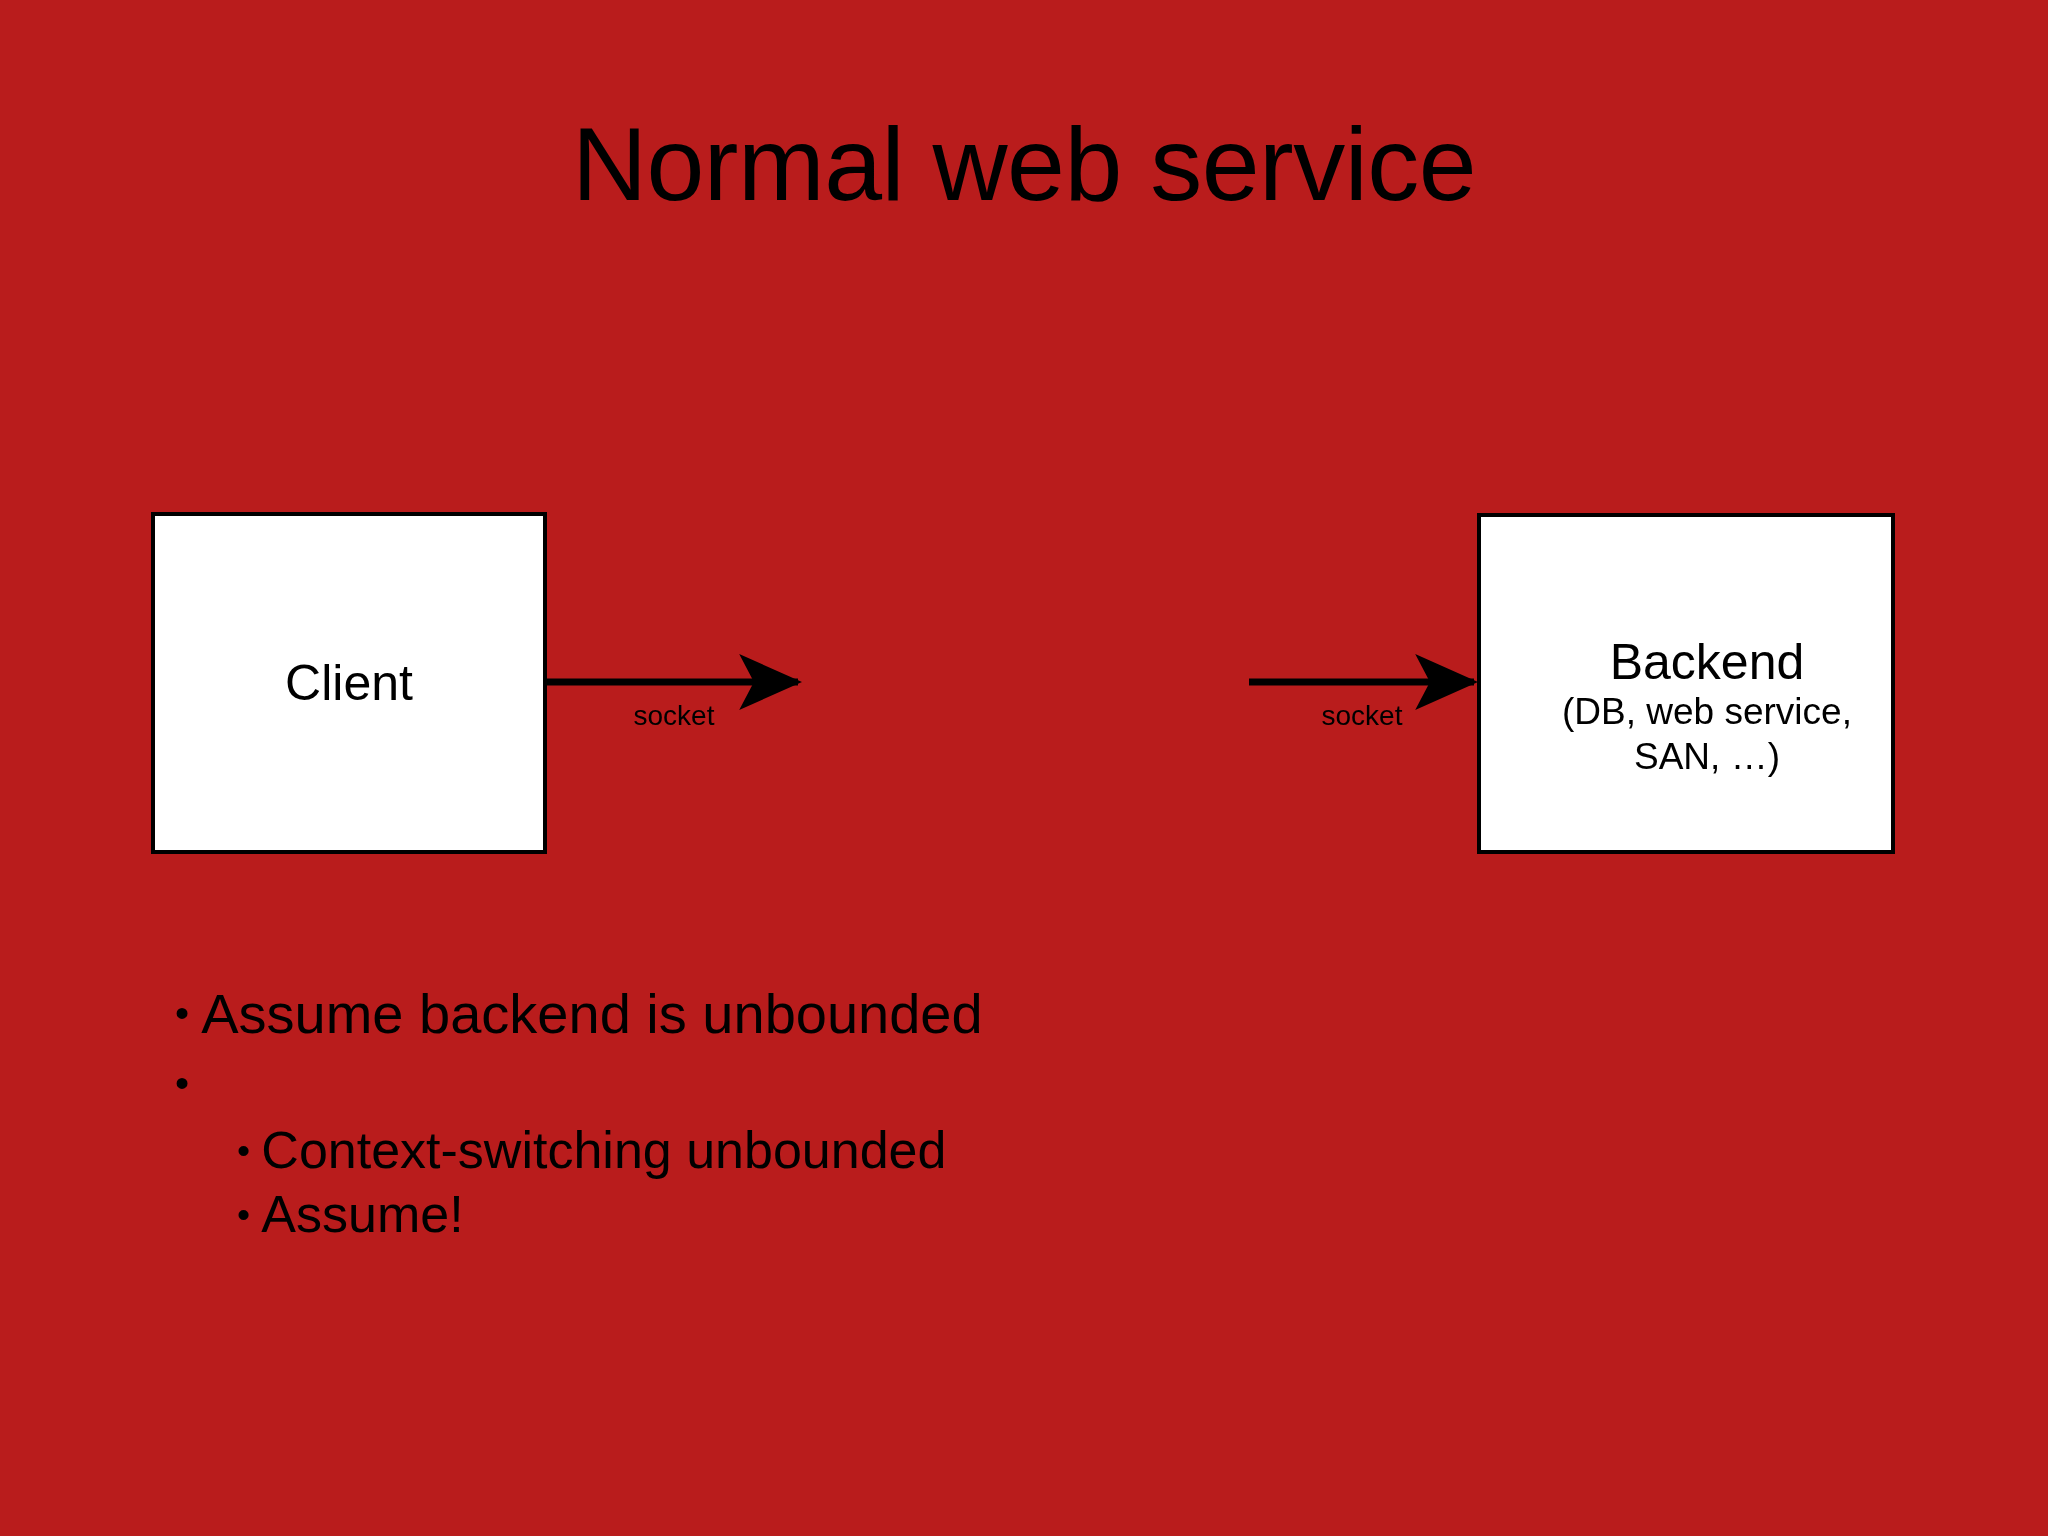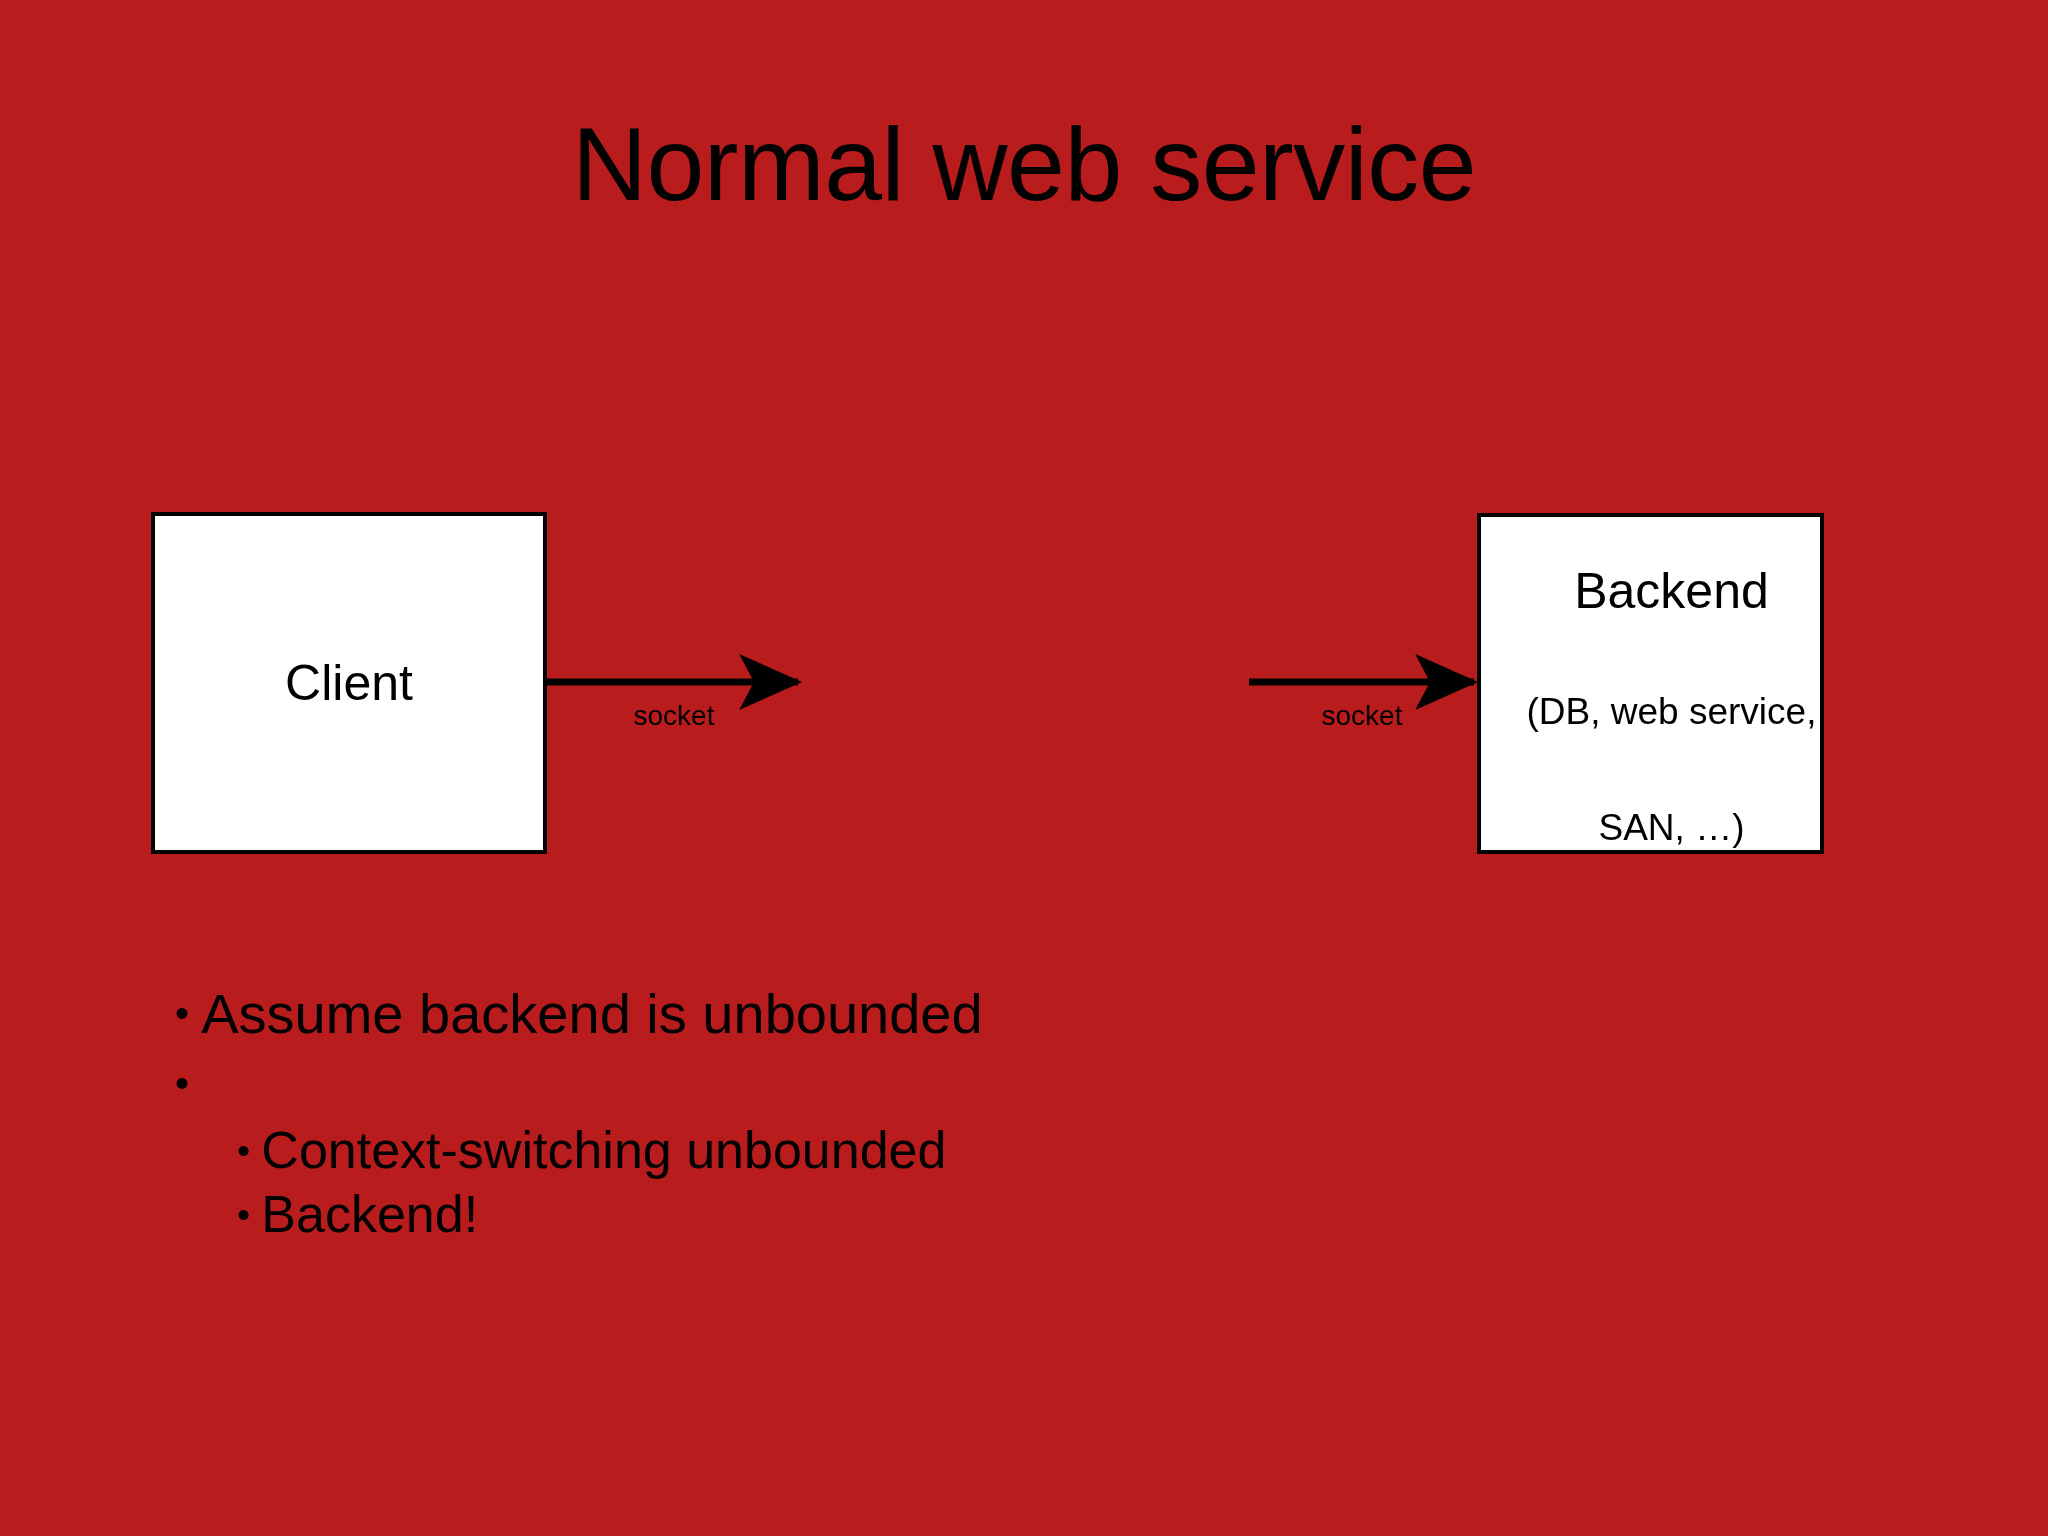--- a/index.html
+++ b/index.html
@@ -66,23 +66,23 @@
   }
   #box-server {
     left: 801px;
     top: 512px;
     width: 448px;
     height: 342px;
   }
   #box-backend {
     left: 1477px;
     top: 513px;
-    width: 347px;
+    width: 418px;
     height: 341px;
-    justify-content: space-between;
+    justify-content: center;
     padding-top: 46px;
     padding-left: 42px;
   }
 
   .node-label-main {
     font-size: 50px;
     line-height: 1.12;
     font-weight: 400;
     color: #000000;
   }
@@ -205,18 +205,18 @@
       <span class="bullet-marker">•</span>
     </div>
 
     <div class="bullet-row level-2">
       <span class="bullet-marker">•</span>
       <span class="bullet-text">Context-switching unbounded</span>
     </div>
 
     <div class="bullet-row level-2">
       <span class="bullet-marker">•</span>
-      <span class="bullet-text">Backend!</span>
+      <span class="bullet-text">Assume!</span>
     </div>
 
   </div>
 
 </div>
 
 </body></html>

